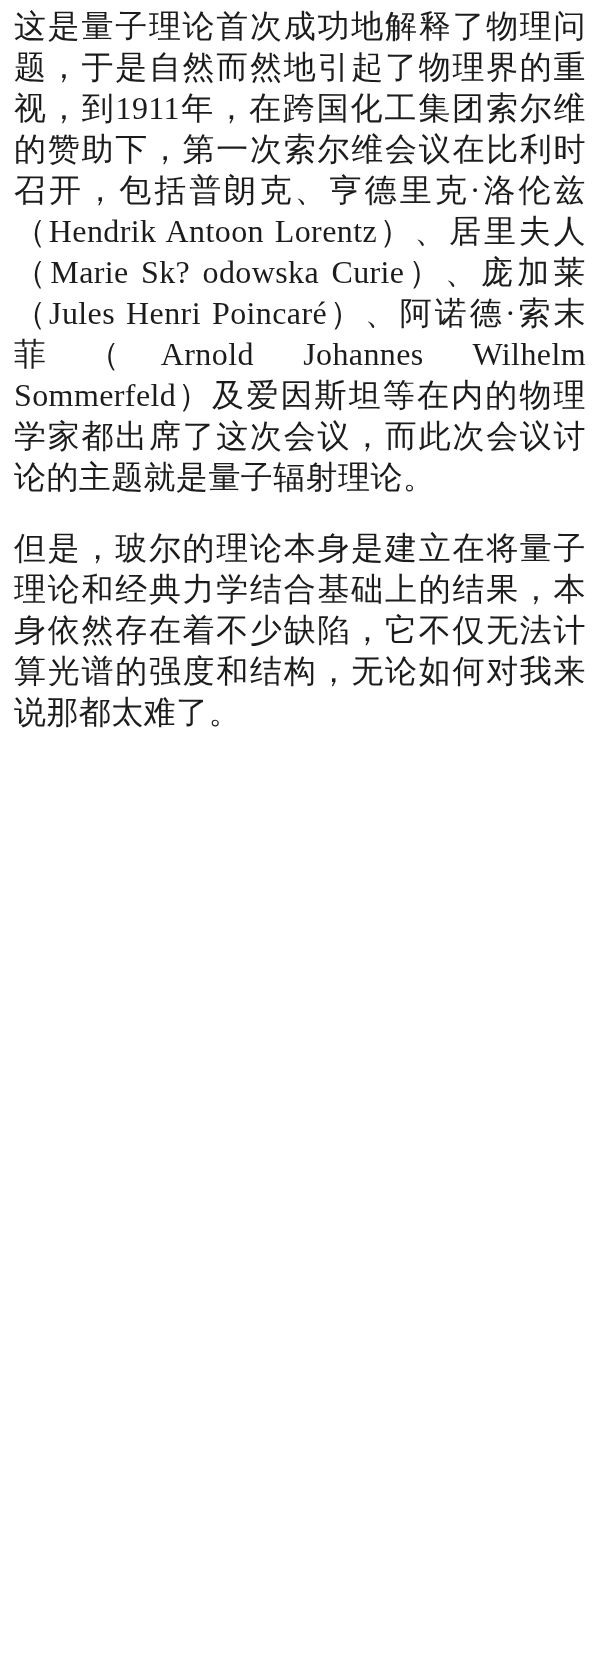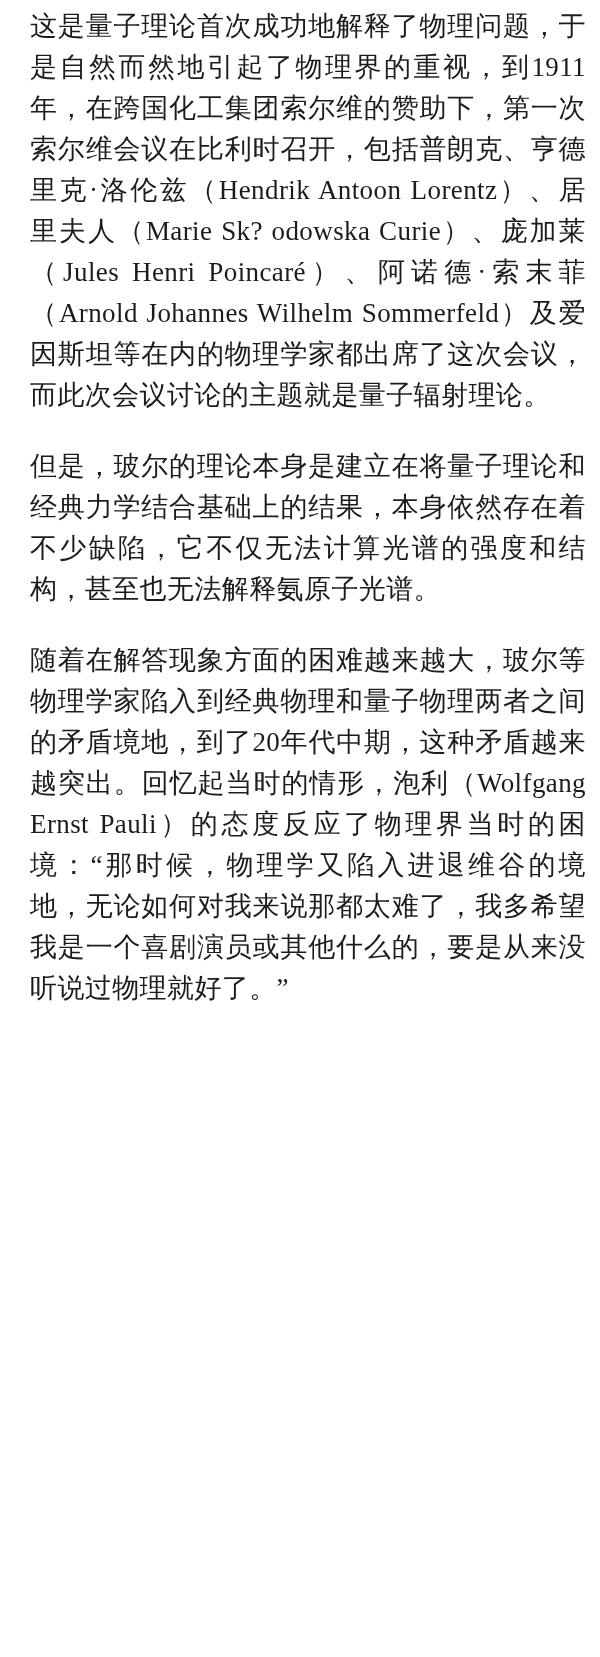--- a/index.html
+++ b/index.html
@@ -13,33 +13,32 @@
     font-family: "Liberation Serif", "DejaVu Serif", serif;
   }
   .page {
     width: 600px;
     box-sizing: border-box;
     padding: 6px 14px 10px 14px;
     background: #ffffff;
   }
   .para {
     font-family: "Liberation Serif", "DejaVu Serif", serif;
-    font-size: 27px;
+    font-size: 32px;
     line-height: 41px;
     color: #1c1c1c;
     text-align: justify;
     text-justify: inter-ideograph;
     letter-spacing: 0.4px;
-    margin: 0 0 30px 16px;
+    margin: 0 0 30px 0;
     word-break: break-word;
   }
   .para:last-child {
     margin-bottom: 0;
   }
 </style>
 </head>
 <body>
 
 <div class="page">
   <p class="para">这是量子理论首次成功地解释了物理问题，于是自然而然地引起了物理界的重视，到1911年，在跨国化工集团索尔维的赞助下，第一次索尔维会议在比利时召开，包括普朗克、亨德里克·洛伦兹（Hendrik Antoon Lorentz）、居里夫人（Marie Sk? odowska Curie）、庞加莱（Jules Henri Poincaré）、阿诺德·索末菲（Arnold Johannes Wilhelm Sommerfeld）及爱因斯坦等在内的物理学家都出席了这次会议，而此次会议讨论的主题就是量子辐射理论。</p>
-  <p class="para">但是，玻尔的理论本身是建立在将量子理论和经典力学结合基础上的结果，本身依然存在着不少缺陷，它不仅无法计算光谱的强度和结构，甚至也无法解释氨原子光谱。</p>
-  <p class="para">随着在解答现象方面的困难越来越大，玻尔等物理学家陷入到经典物理和量子物理两者之间的矛盾境地，到了20年代中期，这种矛盾越来越突出。回忆起当时的情形，泡利（Wolfgang Ernst Pauli）的态度反应了物理界当时的困境：“那时候，物理学又陷入进退维谷的境地，无论如何对我来说那都太难了，我多希望我是一个喜剧演员或其他什么的，要是从来没听说过物理就好了。”</p>
+  <p class="para">但是，玻尔的理论本身是建立在将量子理论和经典力学结合基础上的结果，本身依然存在着不少缺陷，它不仅无法计算光谱的强度和结构，无论如何对我来说那都太难了。</p>
 </div>
 
 </body></html>

